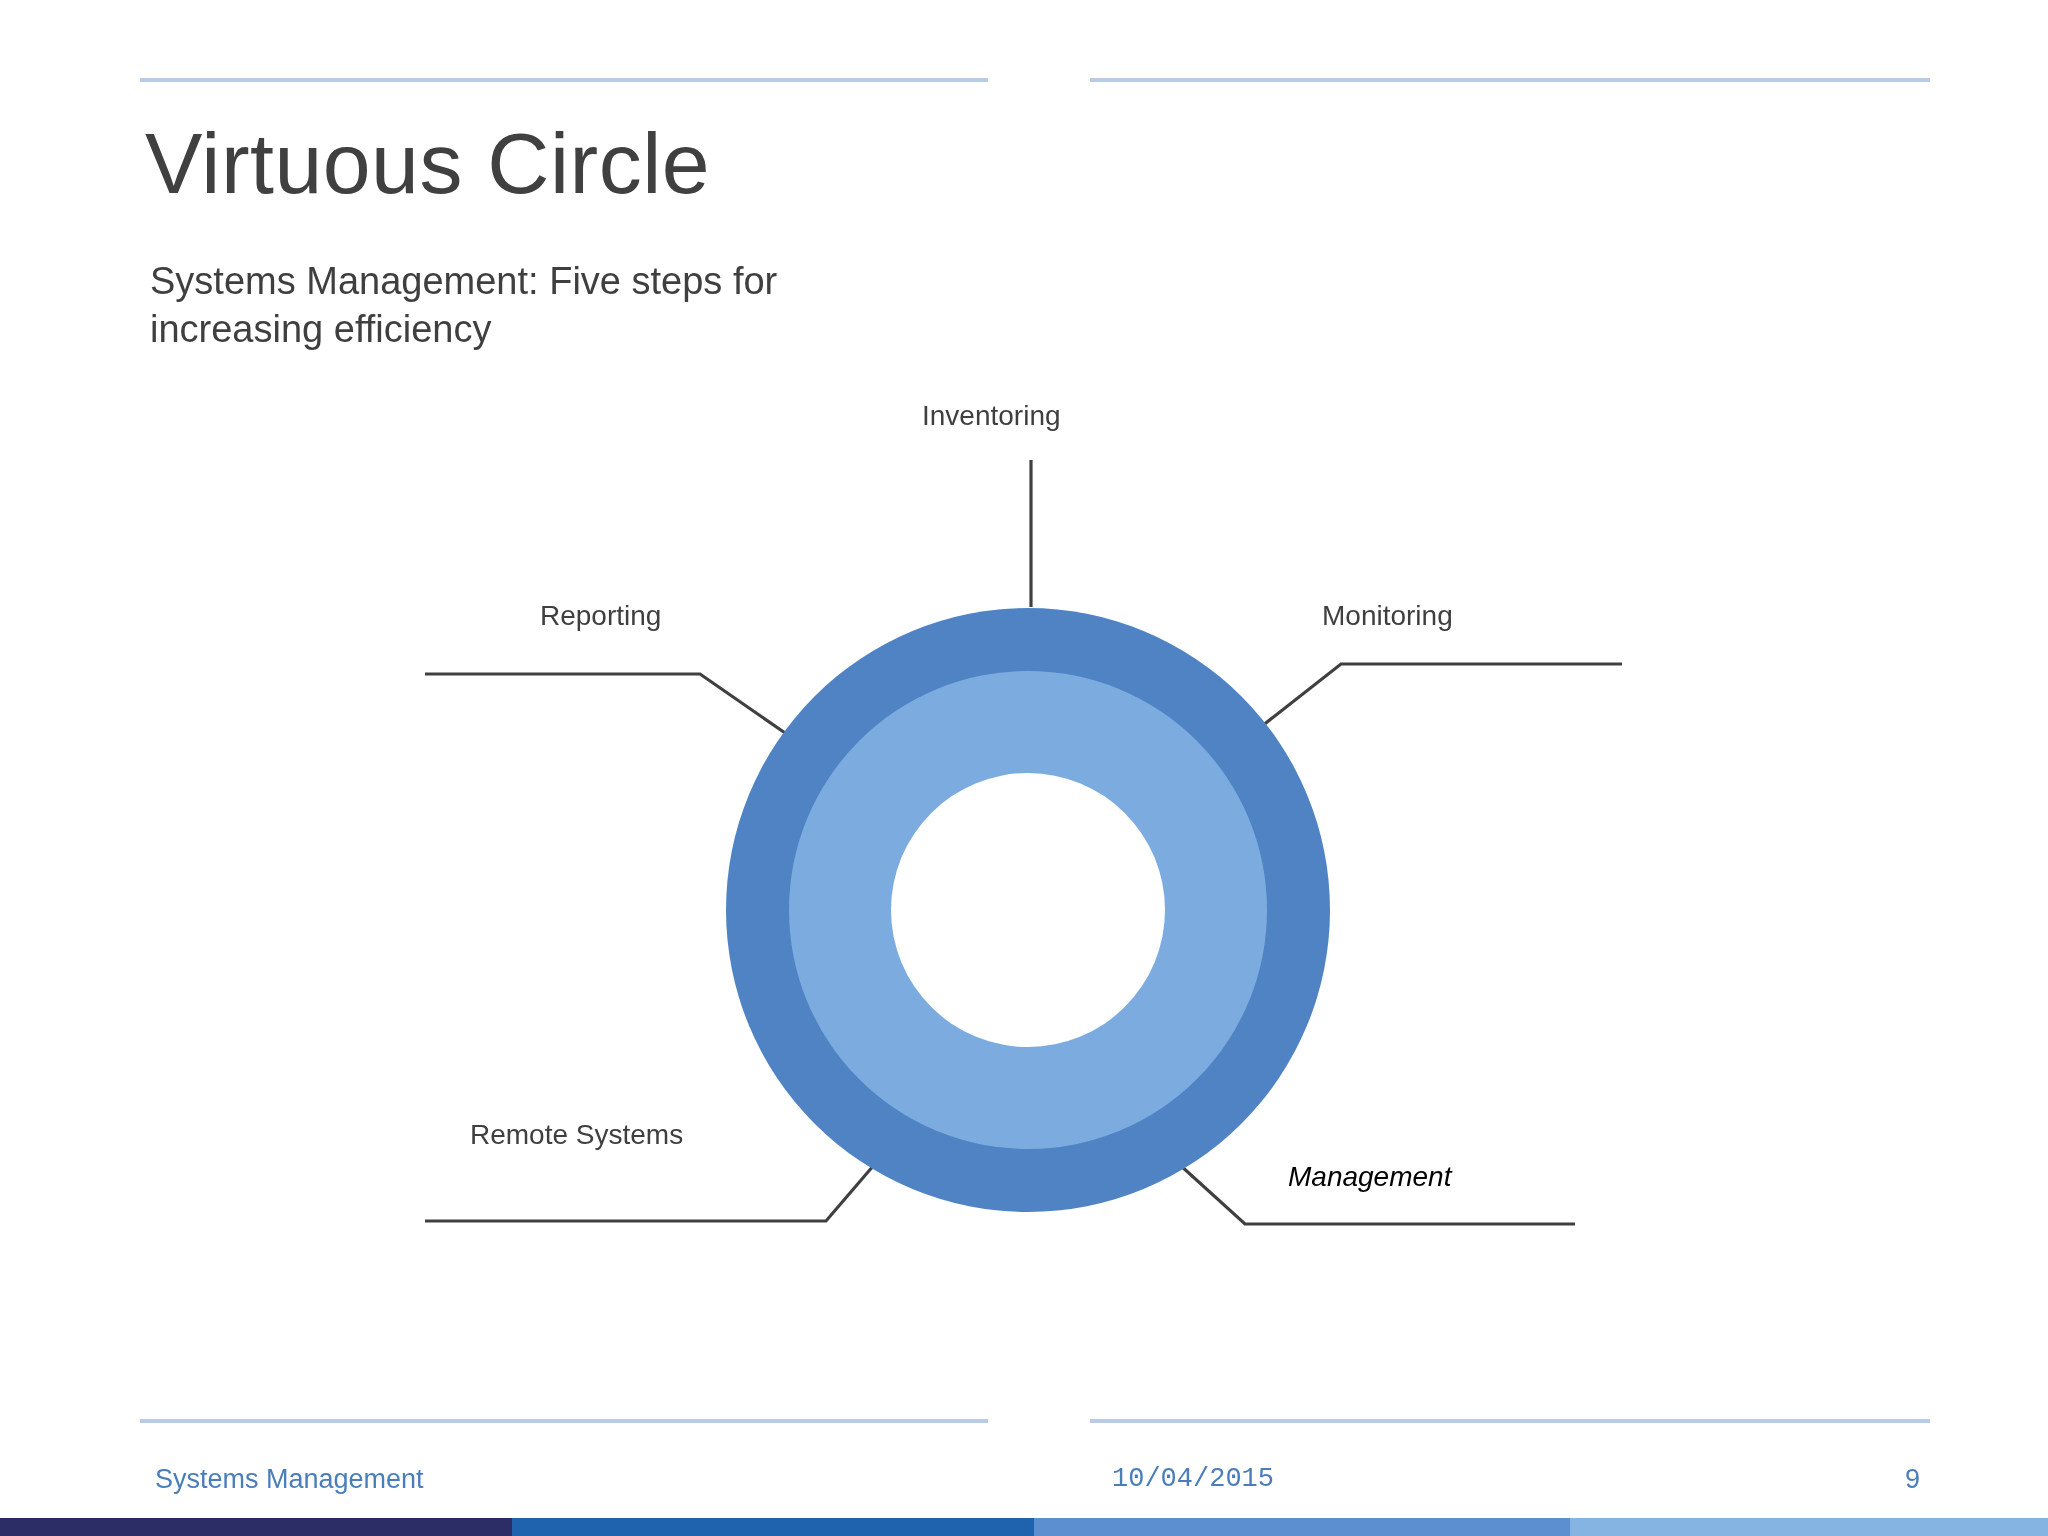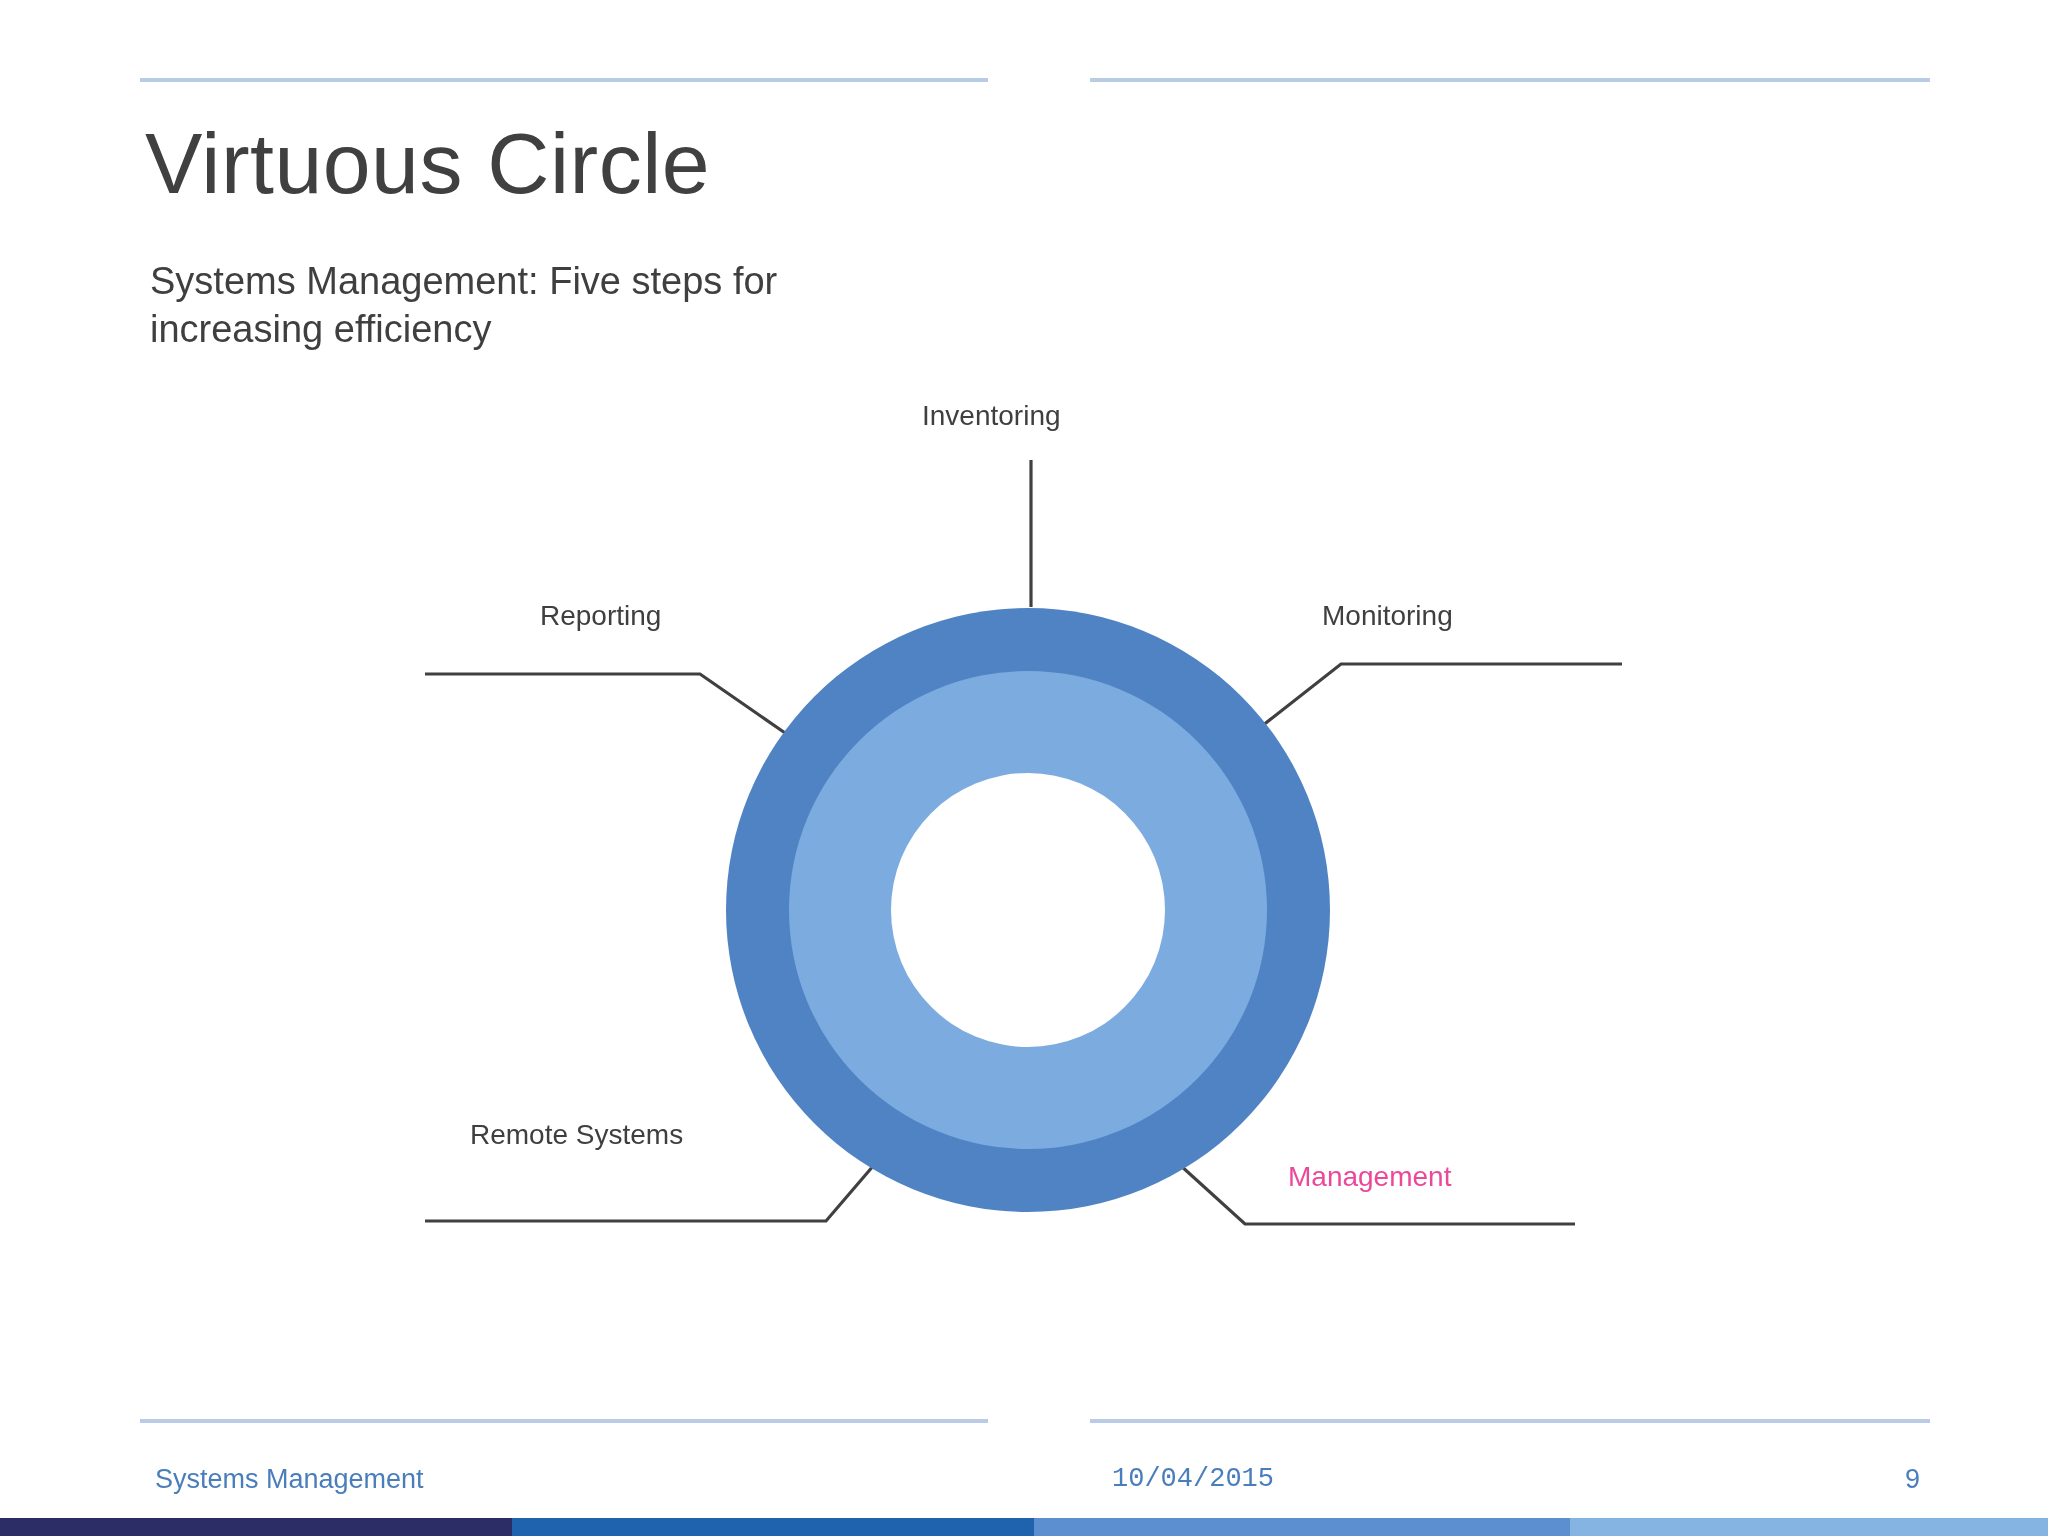--- a/index.html
+++ b/index.html
@@ -132,21 +132,21 @@
     <circle cx="1028" cy="910" r="302" fill="#4f83c4"></circle>
     <circle cx="1028" cy="910" r="239" fill="#7cabe0"></circle>
     <circle cx="1028" cy="910" r="137" fill="#ffffff"></circle>
   </svg>
 </div>
 
 <div class="dlabel lbl-inventoring" style="color: rgb(63, 63, 63);">Inventoring</div>
 
 <div class="dlabel lbl-monitoring" style="color: rgb(63, 63, 63);">Monitoring</div>
 
-<div class="dlabel lbl-management" style="color: #ec4899;">Management</div>
+<div class="dlabel lbl-management" style="color: #000000; font-style: italic;">Management</div>
 
 <div class="dlabel lbl-remote-support" style="color: rgb(63, 63, 63);">Remote Systems</div>
 
 <div class="dlabel lbl-reporting" style="color: rgb(63, 63, 63);">Reporting</div>
 
 <div class="footer-item footer-left" style="color: rgb(74, 126, 187);">Systems Management</div>
 
 <div class="footer-item footer-center" style="color: rgb(74, 126, 187); font-family: Liberation Mono, monospace;">10/04/2015</div>
 
 <div class="footer-item footer-right" style="color: rgb(74, 126, 187);">9</div>

